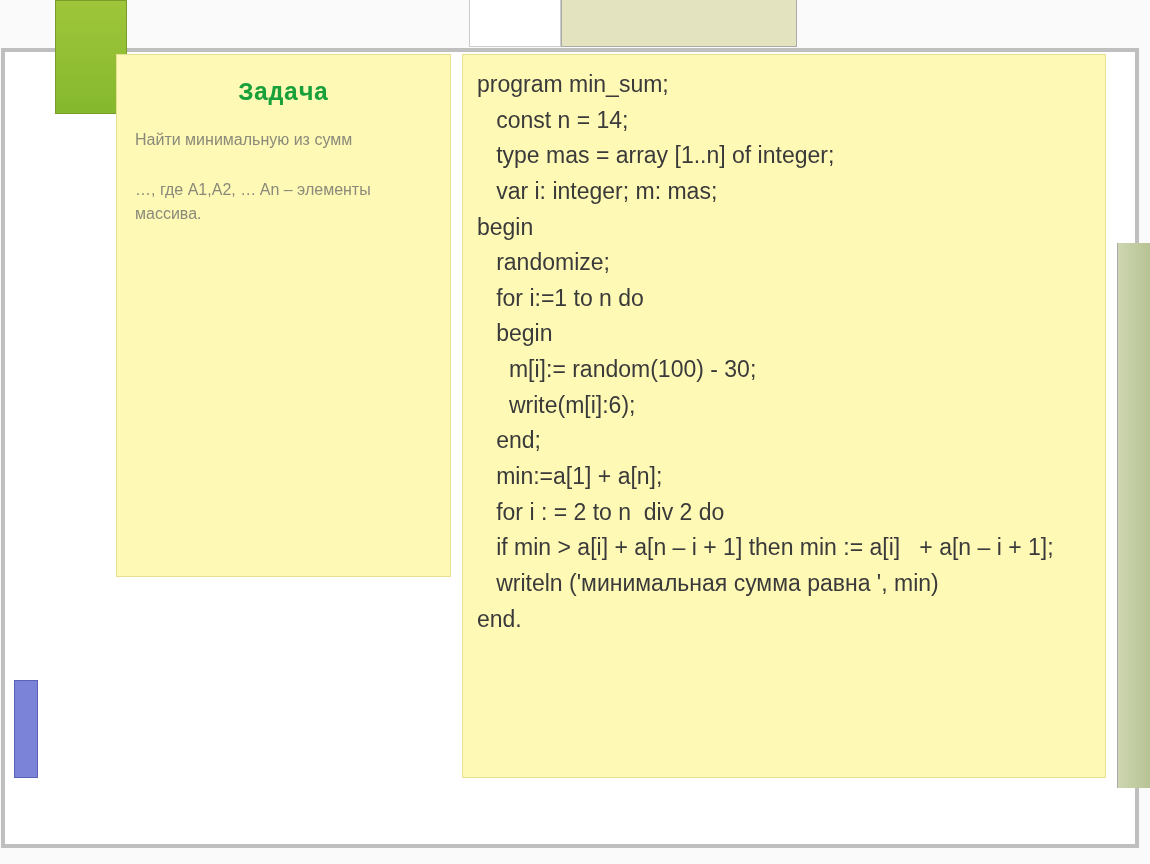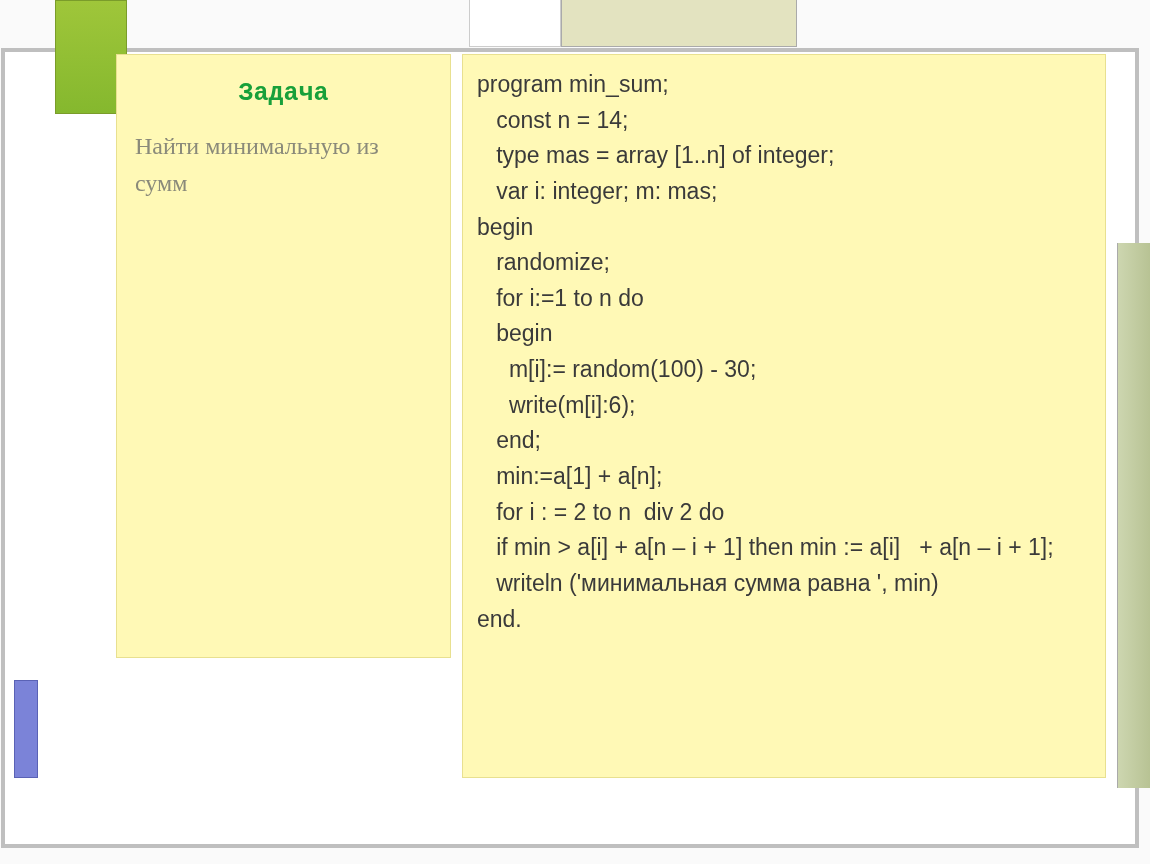--- a/index.html
+++ b/index.html
@@ -67,38 +67,38 @@
     width: 33px;
     height: 545px;
     background: linear-gradient(to right, #cdd6b0, #b7c293);
     border-left: 1px solid #aaa;
   }
   .left-panel {
     position: absolute;
     left: 116px;
     top: 54px;
     width: 335px;
-    height: 604px;
+    height: 523px;
     background: #fff9b6;
     border: 1px solid #e8e090;
     box-sizing: border-box;
     padding: 24px 18px 18px 18px;
   }
   .left-title {
     color: #18a03a;
     font-weight: bold;
     font-family: "Courier New", monospace;
     font-size: 25px;
     text-align: center;
     margin-bottom: 20px;
   }
   .left-body {
     color: #8a8a7a;
-    font-family: Liberation Serif, serif;
-    font-size: 24px;
+    font-family: Liberation Sans, sans-serif;
+    font-size: 16px;
     line-height: 1.55;
   }
   .right-panel {
     position: absolute;
     left: 462px;
     top: 54px;
     width: 644px;
     height: 724px;
     background: #fff9b6;
     border: 1px solid #e8e090;
@@ -123,20 +123,21 @@
 
 <div class="deco-left-green"></div>
 <div class="left-thin-lavender"></div>
 <div class="right-bar-sage"></div>
 
 <div class="left-panel">
   <div class="left-title">Задача</div>
   <div class="left-body">
     <span>Найти минимальную из сумм</span><br>
     <br>
+    <span>…, где A1,A2, … An – элементы массива.</span>
   </div>
 </div>
 
 <div class="right-panel">
   <div class="code-body"><span>program min_sum;</span>
 <span>   const n = 14;</span>
 <span>   type mas = array [1..n] of integer;</span>
 <span>   var i: integer; m: mas;</span>
 <span>begin</span>
 <span>   randomize;</span>

